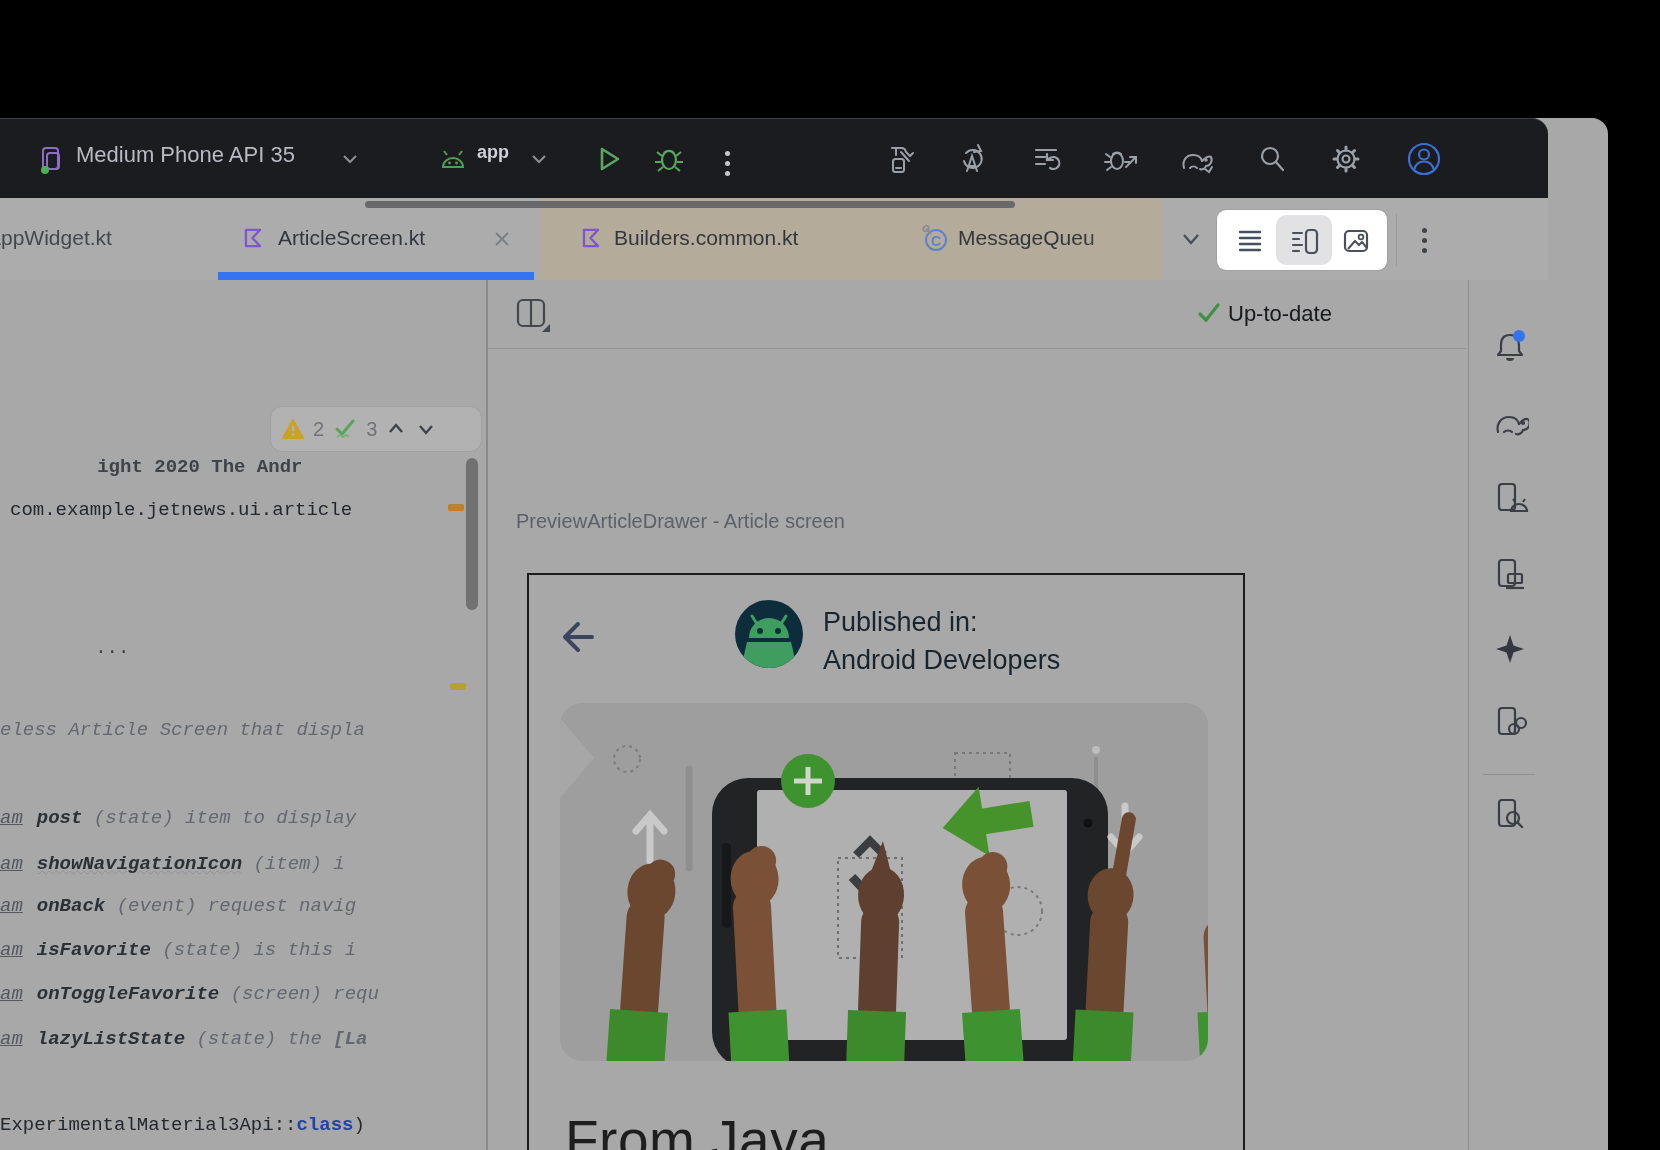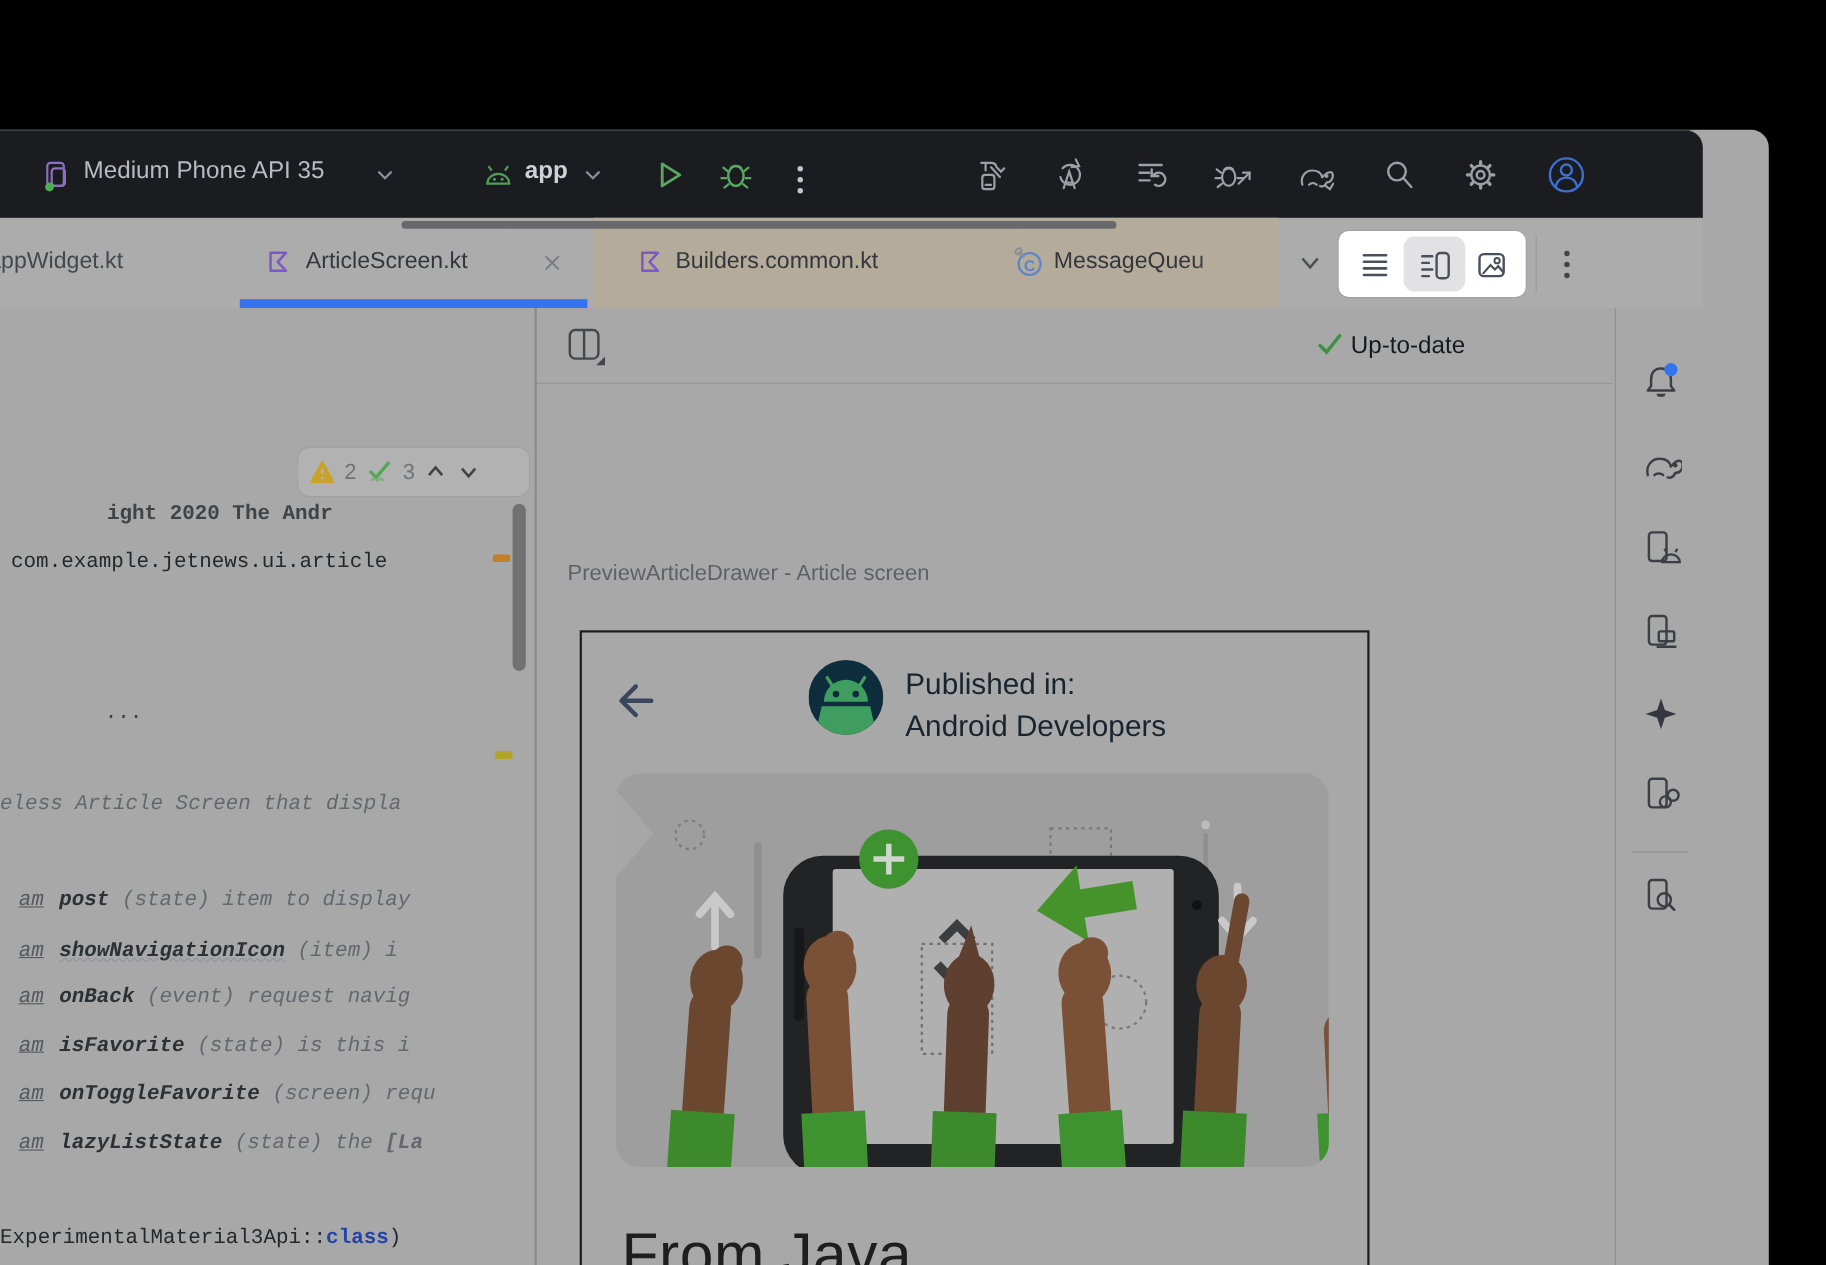--- a/index.html
+++ b/index.html
@@ -6,21 +6,21 @@
   .screen{position:relative;width:1660px;height:1150px;background:#000;overflow:hidden;
           font-family:"Liberation Sans",sans-serif;}
   .abs{position:absolute;}
   
   .window{position:absolute;left:0;top:118px;width:1608px;height:1032px;background:#a8a8a8;
           border-radius:0 16px 0 0;overflow:hidden;}
   
   .toolbar{position:absolute;left:0;top:0;width:1548px;height:80px;background:#1a1c20;
            border-top:1px solid #3a3d42;border-radius:0 16px 0 0;}
   .tb-text{color:#b7bbc2;font-size:22px;}
-  .tb-run{color:#ced2d8;font-size:22px;font-weight:bold;}
+  .tb-run{color:#ced2d8;font-size:18px;font-weight:bold;}
   
   .tabrow{position:absolute;left:0;top:80px;width:1548px;height:82px;background:#acacac;
           border-bottom:1px solid #929292;}
   .tan{position:absolute;left:540px;top:0;width:622px;height:82px;background:#b4ab9a;}
   .tab-label{font-size:21px;color:#33373d;white-space:nowrap;}
   .tab-label.dim{color:#44484e;}
   .hscroll{position:absolute;left:365px;top:3px;width:650px;height:7px;border-radius:4px;background:#69696c;}
   .blue-underline{position:absolute;left:218px;top:74px;width:316px;height:8px;background:#3574f0;}
   .fade-right{position:absolute;left:1085px;top:10px;width:77px;height:62px;
               background:linear-gradient(90deg,rgba(180,171,154,0),#b4ab9a 85%);}
@@ -34,21 +34,21 @@
   
   .content{position:absolute;left:0;top:162px;width:1548px;height:870px;background:#a8a8a8;}
   .editor{position:absolute;left:0;top:0;width:486px;height:870px;overflow:hidden;}
   .pane-div{position:absolute;left:486px;top:0;width:2px;height:870px;background:#8a8a8a;}
   .preview{position:absolute;left:488px;top:0;width:978px;height:870px;overflow:hidden;}
   .stripe{position:absolute;left:1468px;top:0;width:80px;height:870px;border-left:1px solid #909090;}
   
   .code{font-family:Liberation Mono, monospace;font-size:19px;color:#24282d;white-space:pre;}
   .bold{font-weight:bold;}
   .comment{color:#64686e;font-style:italic;}
-  .doctag{color:#55595f;font-style:italic;text-decoration:underline;padding-left:17px;}
+  .doctag{color:#55595f;font-style:italic;text-decoration:underline;}
   .docname{color:#2c3136;font-weight:bold;font-style:italic;margin-left:14px;}
   .squig{text-decoration:underline;text-decoration-style:wavy;text-decoration-color:#8e9399;text-decoration-thickness:1px;}
   .kw{color:#2243a8;font-weight:bold;}
   .hl-green{position:absolute;left:0;top:-6px;width:262px;height:44px;background:#b7bfae;z-index:-1;}
   .fold{position:absolute;left:0;top:-8px;width:46px;height:46px;background:#b9c0b0;z-index:-1;}
   .lens{position:absolute;left:270px;top:126px;width:212px;height:46px;background:#b2b2b2;
         border:1px solid #a0a0a0;border-radius:12px;display:flex;align-items:center;gap:8px;
         padding:0 10px;box-sizing:border-box;}
   .lens .num{font-size:20px;color:#6f7276;}
   .vthumb{position:absolute;left:466px;top:178px;width:12px;height:152px;border-radius:6px;background:#717171;}

